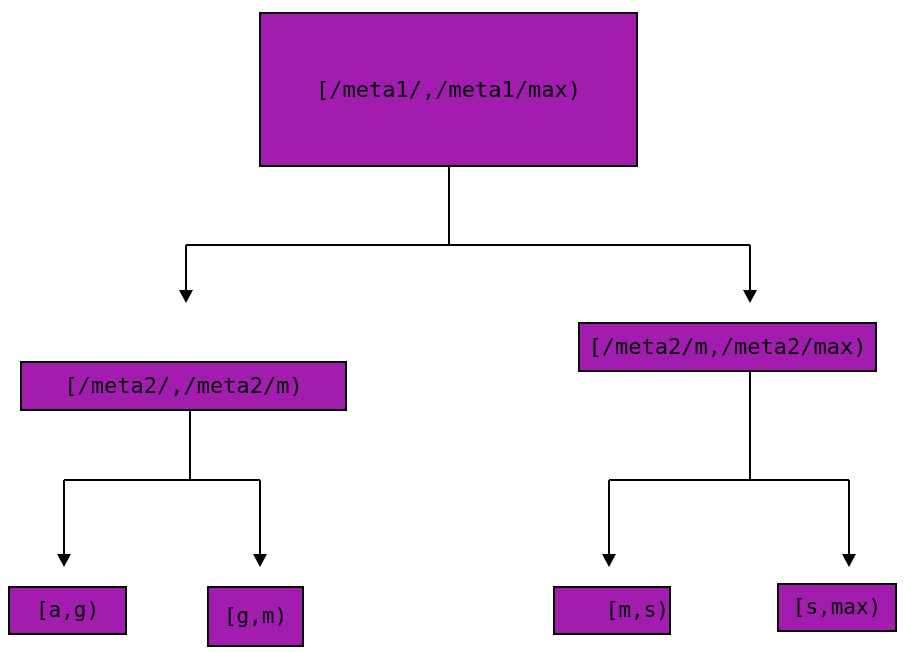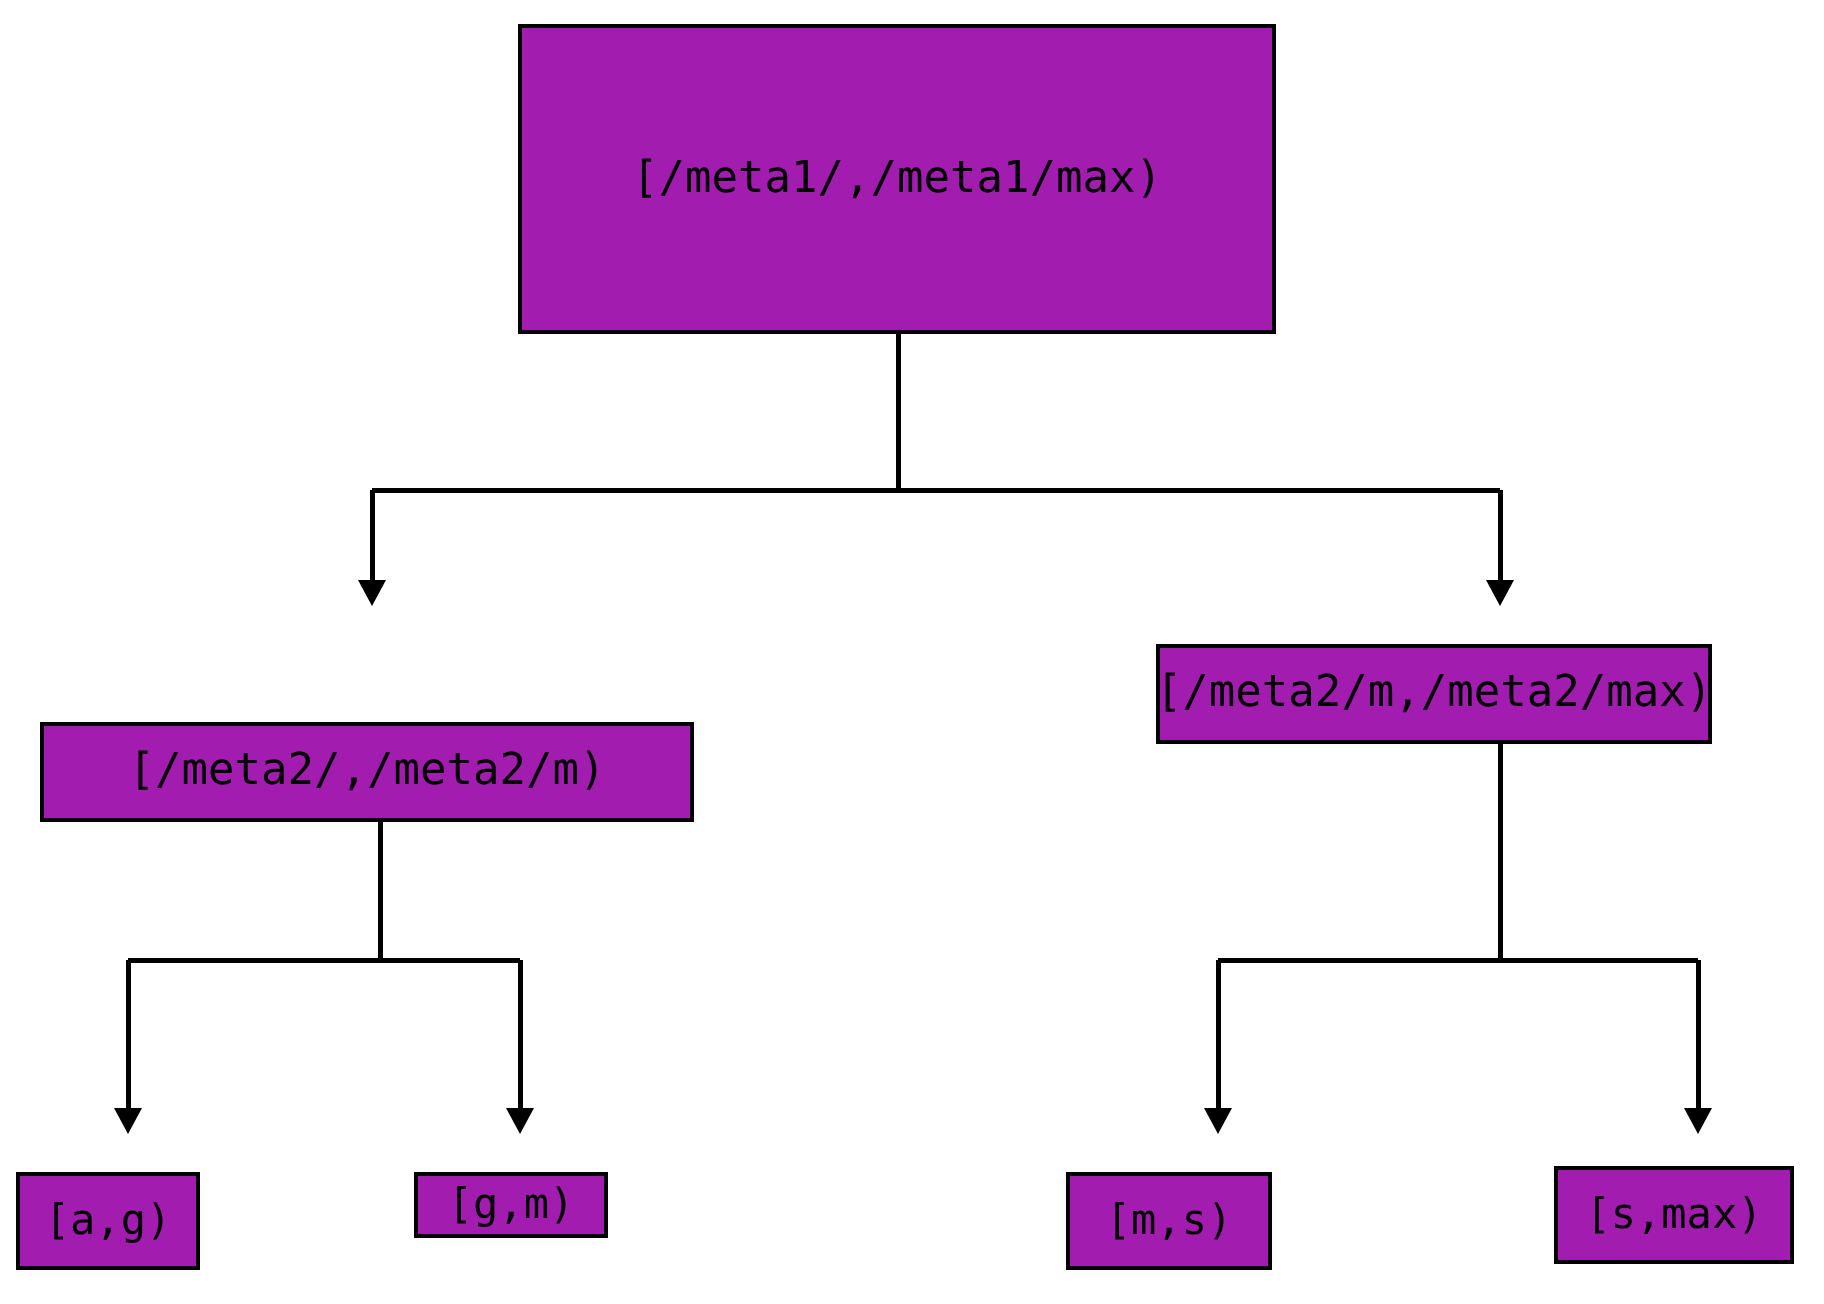--- a/index.html
+++ b/index.html
@@ -34,24 +34,24 @@
     color: #000000;
     white-space: pre;
   }
   .node-label {
     display: block;
     line-height: 1;
     letter-spacing: 0px;
   }
   .node-root      { left: 259px; top: 12px;  width: 379px; height: 155px; }
   .node-mid-left  { left: 20px;  top: 322px; width: 327px; height: 50px; margin-top: 39px;  }
-  .node-mid-right { left: 578px; top: 322px; width: 278px; height: 50px;  }
-  .node-leaf-1    { left: 8px;   top: 586px; width: 92px;  height: 49px;  }
-  .node-leaf-2    { left: 207px; top: 586px; width: 97px;  height: 33px;  }
-  .node-leaf-3    { left: 533px; top: 586px; width: 103px; height: 49px;  }
+  .node-mid-right { left: 578px; top: 322px; width: 299px; height: 50px;  }
+  .node-leaf-1    { left: 8px;   top: 586px; width: 119px;  height: 49px;  }
+  .node-leaf-2    { left: 207px; top: 586px; width: 97px;  height: 61px;  }
+  .node-leaf-3    { left: 553px; top: 586px; width: 118px; height: 49px; justify-content: flex-end;  }
   .node-leaf-4    { left: 777px; top: 583px; width: 120px; height: 49px;  }
 
   .fs-22 { font-size: 22px; }
   .fs-21 { font-size: 21px; }
 </style>
 </head>
 <body>
 
 <div id="canvas">
 

